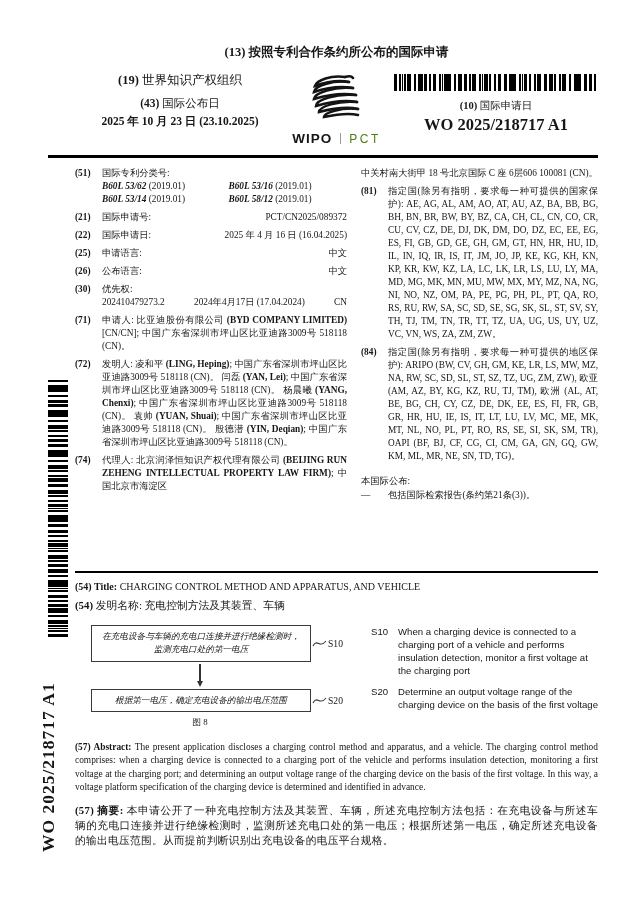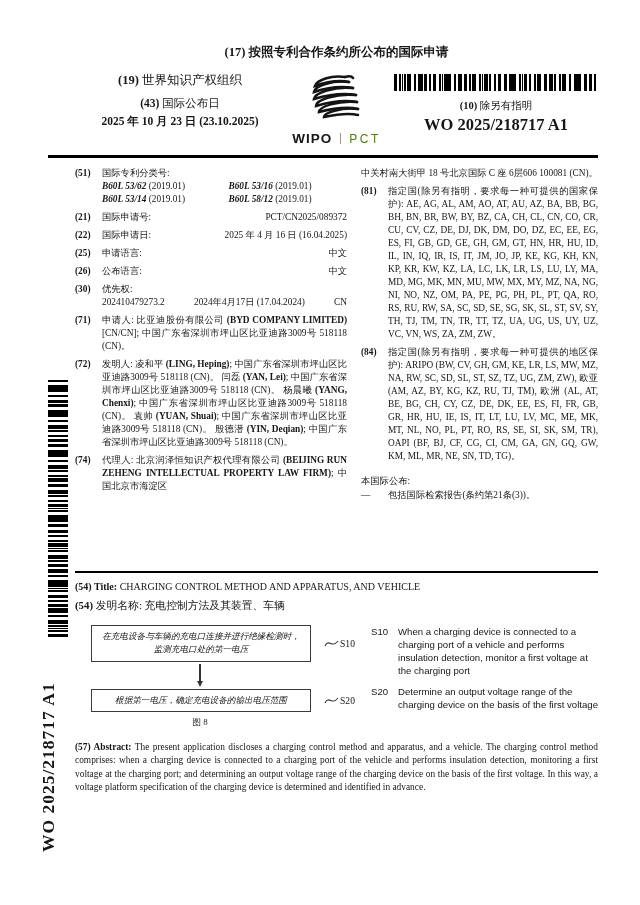--- a/index.html
+++ b/index.html
@@ -52,21 +52,21 @@
   .pub-item { display:flex; margin-top:1px; }
   .pub-dash { width:27px; flex:none; }
 
   
   .title-en { font-size:10px; margin-top:8px; }
   .title-zh { font-size:10.8px; margin-top:7px; margin-bottom:10px; }
 
   
   .figure-row { display:flex; gap:8px; margin-top:12px; }
   .flow { width:288px; flex:none; }
-  .flow-row { display:flex; align-items:center; margin-left:16px;gap:12px; }
+  .flow-row { display:flex; align-items:center; margin-left:16px; }
   .fbox {
     width:206px; flex:none; border:1.2px solid #3a3a3a; padding:4px 6px;
     font-style:italic; font-size:8.6px; line-height:1.55; text-align:center;
     white-space:pre-line;
   }
   .slabel { display:flex; align-items:center; margin-left:1px; font-size:9.6px; }
   .squiggle { margin-right:1px; }
   .arrow-col { width:218px; margin-left:16px; display:flex; flex-direction:column; align-items:center; height:27px; justify-content:center; }
   .arrow-line { width:1.2px; height:17px; background:#333; }
   .arrow-head { width:0; height:0; border-left:3.6px solid transparent; border-right:3.6px solid transparent; border-top:6.5px solid #333; }
@@ -98,21 +98,21 @@
 </head>
 <body>
 
 <div class="page">
 
   <div class="barcode-v"></div>
   <div class="side-pubno">WO 2025/218717 A1</div>
 
   <div class="content">
 
-    <div class="doc-type">(17) 按照专利合作条约所公布的国际申请</div>
+    <div class="doc-type">(13) 按照专利合作条约所公布的国际申请</div>
 
     <div class="header-row">
       <div class="hdr-left">
         <div class="hdr-line1">
           <span class="numtag">(19)</span>
           <span>世界知识产权组织</span>
         </div>
         <div class="hdr-line3">
           <span class="numtag">(43)</span>
           <span>国际公布日</span>
@@ -138,21 +138,21 @@
           <span class="wm-wipo">WIPO</span>
           <span class="wm-sep"></span>
           <span class="wm-pct">PCT</span>
         </div>
       </div>
 
       <div class="hdr-right">
         <div class="barcode-h"></div>
         <div class="pubno-label">
           <span class="numtag">(10)</span>
-          <span>除另有指明</span>
+          <span>国际申请日</span>
         </div>
         <div class="pubno">WO 2025/218717 A1</div>
       </div>
     </div>
 
     <div class="rule-thick"></div>
 
     <div class="cols">
 
       <div class="col-l">
@@ -291,15 +291,16 @@
           <span class="step-text">When a charging device is connected to a charging port of a vehicle and performs insulation detection, monitor a first voltage at the charging port</span>
         </div>
         <div class="step">
           <span class="step-id">S20</span>
           <span class="step-text">Determine an output voltage range of the charging device on the basis of the first voltage</span>
         </div>
       </div>
     </div>
 
     <div class="abstract-en"><span class="b">(57) Abstract: </span><span>The present application discloses a charging control method and apparatus, and a vehicle. The charging control method comprises: when a charging device is connected to a charging port of the vehicle and performs insulation detection, monitoring a first voltage at the charging port; and determining an output voltage range of the charging device on the basis of the first voltage. In this way, a voltage platform specification of the charging device is determined and identified in advance.</span></div>
+    <div class="abstract-zh"><span class="b">(57) 摘要: </span><span>本申请公开了一种充电控制方法及其装置、车辆，所述充电控制方法包括：在充电设备与所述车辆的充电口连接并进行绝缘检测时，监测所述充电口处的第一电压；根据所述第一电压，确定所述充电设备的输出电压范围。从而提前判断识别出充电设备的电压平台规格。</span></div>
 
   </div>
 </div>
 
 </body></html>

